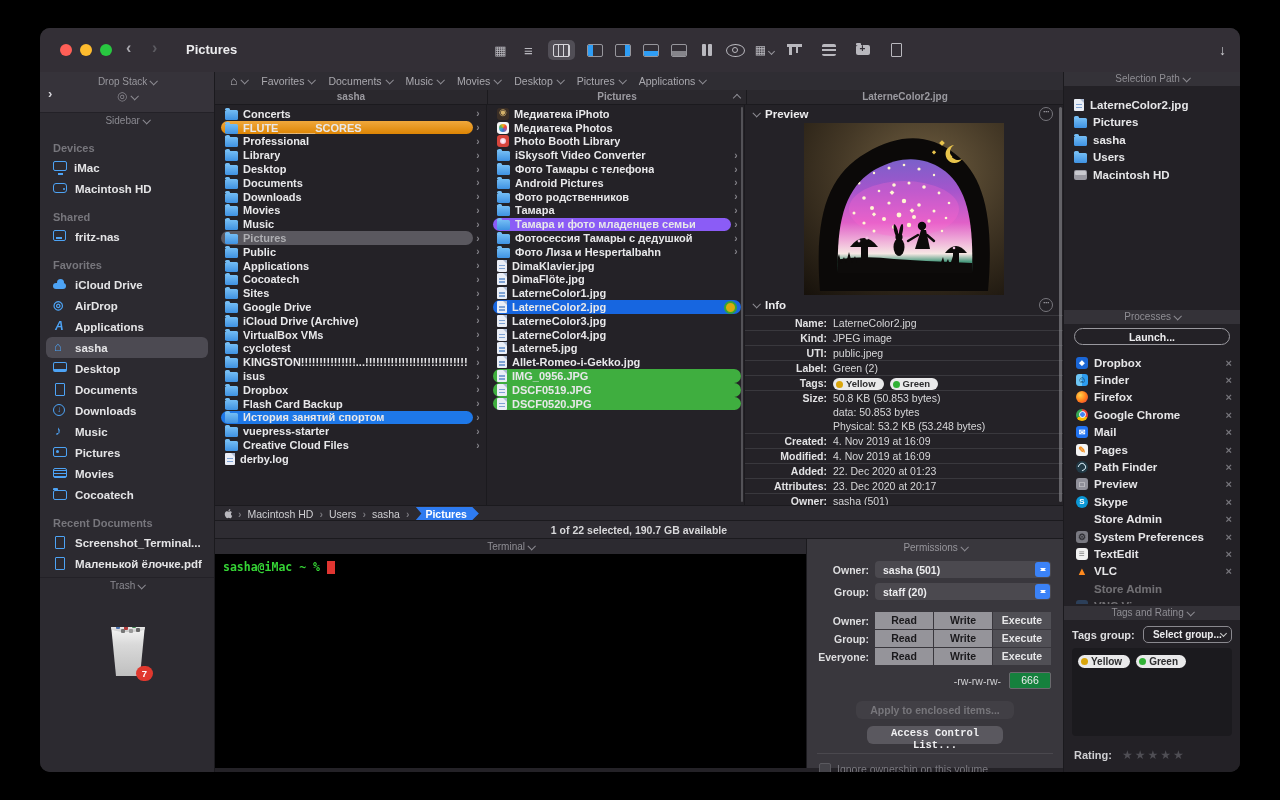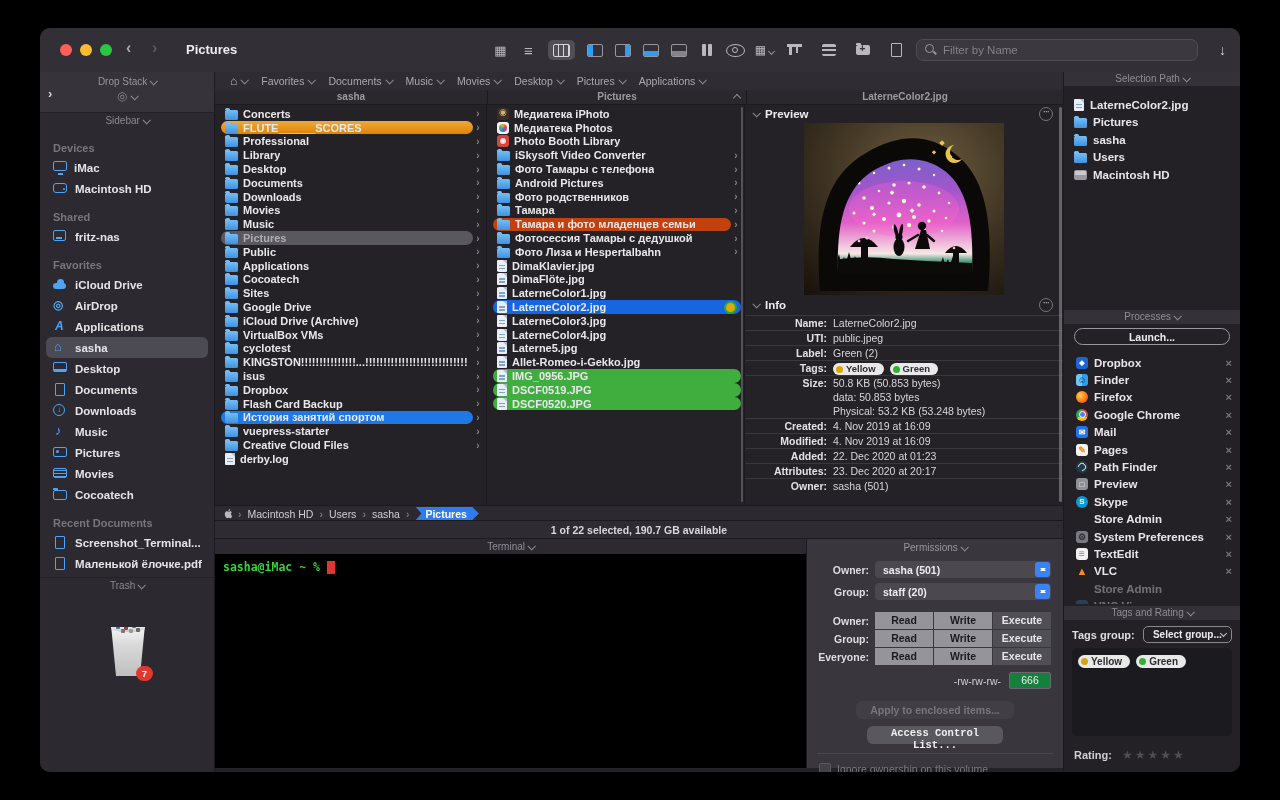--- a/index.html
+++ b/index.html
@@ -138,21 +138,21 @@
   .cols{position:absolute;top:32px;bottom:267px;left:0;right:0;display:flex;}
   .col{position:relative;overflow:hidden;border-right:1px solid #1b1a1e;box-sizing:border-box;}
   .col1{width:272px}.col2{width:258px}
   .flist{list-style:none;margin:0;padding:3px 0 0 0;}
   .frow{display:flex;align-items:center;height:13.8px;padding:0 3px 0 6px;white-space:nowrap;}
   .fbody{flex:1;display:flex;align-items:center;gap:5px;height:13.5px;border-radius:8px;padding:0 4px;overflow:hidden;min-width:0;}
   .flabel{font-size:11px;font-weight:bold;color:#e8e8ea;overflow:hidden;text-overflow:ellipsis;}
   .chev{width:10px;text-align:center;color:#85848a;font-size:10px;font-weight:bold;flex:0 0 auto;}
   .chev::before{content:"›";}
   .frow.hl-orange .fbody{background:linear-gradient(#f0a83c,#dd8504);}
-  .frow.hl-red .fbody{background:#c2410c;}
+  .frow.hl-red .fbody{background:#8b5cf6;}
   .frow.hl-blue .fbody{background:#1e78e8;}
   .frow.hl-blue-sel .fbody{background:#1766e0;}
   .frow.hl-green .fbody{background:#3fae3f;}
   .frow.sel .fbody{background:#5a585f;}
   .frow.sel .flabel{color:#aeaeb2;}
   .dots{margin-left:auto;width:9px;height:9px;border-radius:50%;background:#d8ac0e;border:2.5px solid #37a437;flex:0 0 auto;}
   .vscroll{position:absolute;right:1px;top:3px;bottom:3px;width:2px;background:#8e8d93;opacity:.45;border-radius:2px;}
   
   .pane{flex:1;position:relative;overflow:hidden;}
   .pane .vscroll{width:3px;opacity:.6;}
@@ -309,24 +309,20 @@
         <span class="tbitem">
           <span class="ti" data-icon="shelf"></span>
         </span>
         <span class="tbitem">
           <span class="ti" data-icon="new-folder"></span>
         </span>
         <span class="tbitem">
           <span class="ti" data-icon="copy-doc"></span>
         </span>
       </div>
-    <div class="filter">
-      <span class="mag"></span>
-      <input placeholder="Filter by Name" style="">
-    </div>
     <span class="ti" data-icon="download-arrow" style="position:absolute;right:14px;top:14px;"></span>
   </div>
 
   <aside class="sb-left">
     <div class="dropstack">
       <span class="ds-expand">›</span>
       <div class="ds-head"><span>Drop Stack</span> <span class="cv"></span></div>
       <div class="ds-target">◎ <span class="cv"></span></div>
     </div>
     <div class="sb-head"><span>Sidebar</span> <span class="cv"></span></div>
@@ -914,20 +910,24 @@
             <span>Info</span>
           <span class="gearmore"></span>
         </div>
         <div class="infotable">
 
         <div class="inforow">
             <span class="ilabel">Name:</span>
             <span class="ival"><span>LaterneColor2.jpg</span><span></span><span></span></span>
           </div>
             <div class="inforow">
+            <span class="ilabel">Kind:</span>
+            <span class="ival"><span>JPEG image</span><span></span><span></span></span>
+          </div>
+            <div class="inforow">
             <span class="ilabel">UTI:</span>
             <span class="ival"><span>public.jpeg</span><span></span><span></span></span>
           </div>
             <div class="inforow">
             <span class="ilabel">Label:</span>
             <span class="ival"><span>Green (2)</span><span></span><span></span></span>
           </div>
             <div class="inforow">
             <span class="ilabel">Tags:</span>
             <span class="ival"><span></span><span><span class="pill"><span class="dot dot-yellow"></span>Yellow</span><span class="pill"><span class="dot dot-green"></span>Green</span></span><span></span></span>

